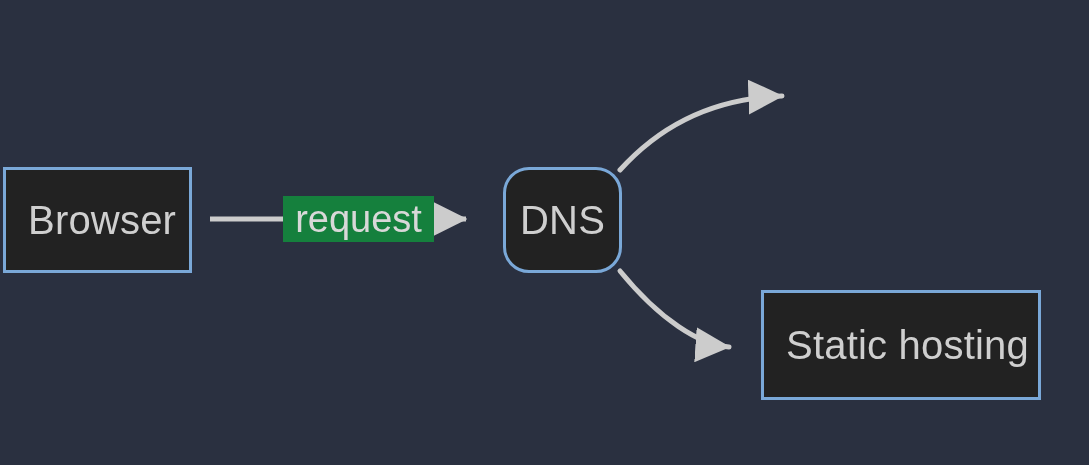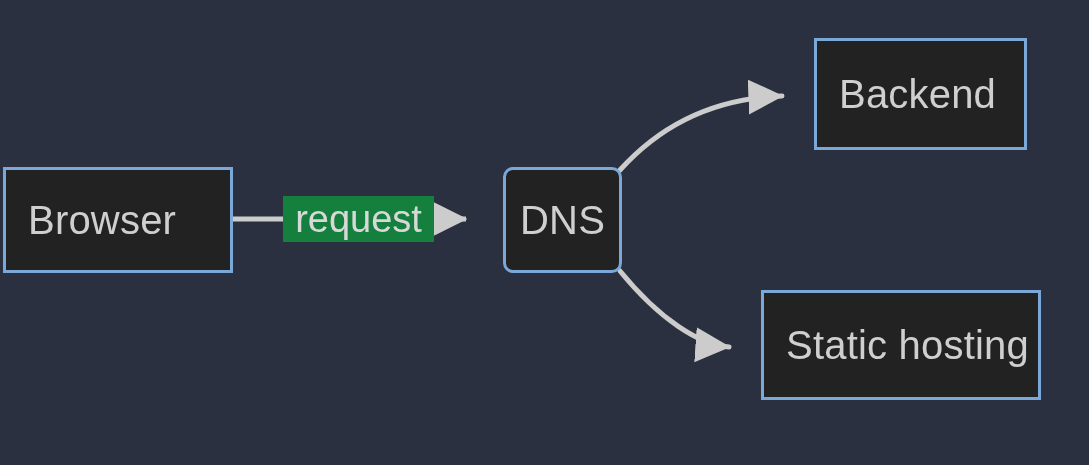--- a/index.html
+++ b/index.html
@@ -35,31 +35,31 @@
     font-size: 40px;
     line-height: 1;
     letter-spacing: 0.2px;
     white-space: nowrap;
   }
   .node > .node-label {
     padding: 0 22px;
     color: #cfcfcf;
   }
   .node.rounded {
-    border-radius: 10px;
+    border-radius: 26px;
     justify-content: center;
   }
   .node.rounded > .node-label {
     padding: 0 14px;
   }
 
   #node-browser {
     left: 3px;
     top: 167px;
-    width: 230px;
+    width: 189px;
     height: 106px;
   }
   #node-dns {
     left: 503px;
     top: 167px;
     width: 119px;
     height: 106px;
   }
   #node-backend {
     left: 814px;
@@ -120,23 +120,20 @@
   </svg>
 
   <div class="node" id="node-browser">
     <span class="node-label">Browser</span>
   </div>
 
   <div class="node rounded" id="node-dns">
     <span class="node-label">DNS</span>
   </div>
 
-  <div class="node" id="node-backend">
-    <span class="node-label">Backend</span>
-  </div>
 
   <div class="node" id="node-static">
     <span class="node-label">Static hosting</span>
   </div>
 
   <div class="edge-label" id="label-request">request</div>
 
 </div>
 
 </body></html>

